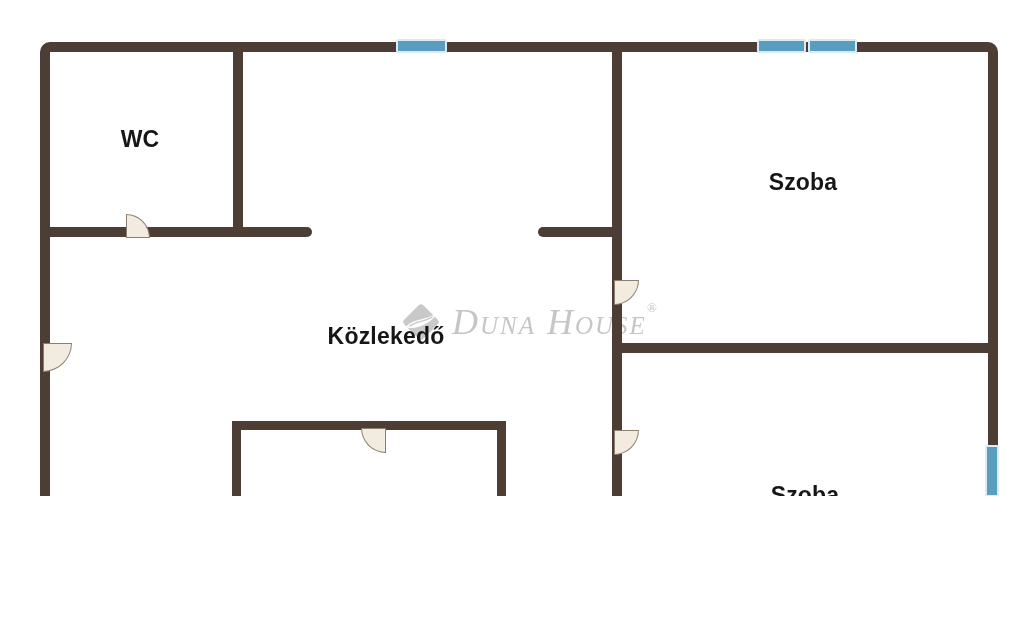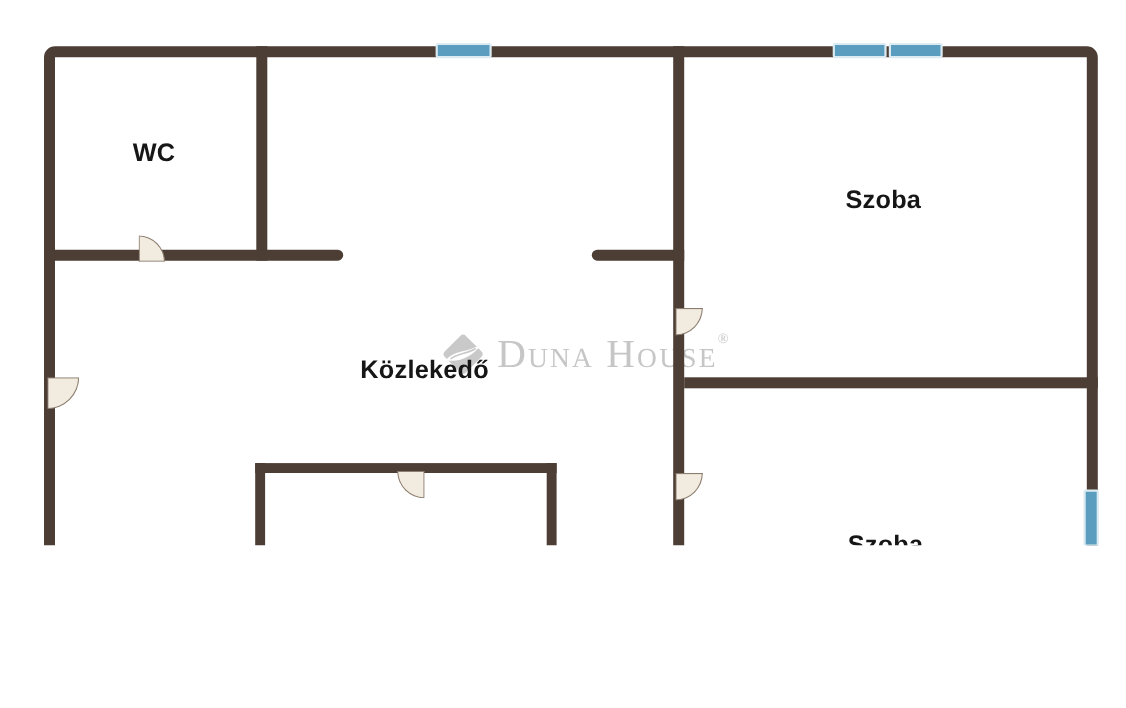--- a/index.html
+++ b/index.html
@@ -56,21 +56,21 @@
   .lbl-szoba-bottom{left:805px;top:495px;}
   
   .watermark{
     position:absolute;left:396px;top:296px;height:52px;display:flex;
     align-items:center;z-index:3;
   }
   .wm-diamond{width:50px;height:50px;flex:0 0 auto;}
   .wm-text{
     font-family:"Liberation Serif",serif;font-variant:small-caps;
     font-size:36px;color:var(--brand-gray,#c6c6c6);letter-spacing:2px;
-    margin-left:6px;line-height:1;white-space:nowrap;
+    margin-left:6px;line-height:1;white-space:nowrap;font-style:italic;
   }
   .wm-reg{
     font-family:"Liberation Serif",serif;font-size:13px;
     color:var(--brand-gray,#c6c6c6);align-self:flex-start;margin-top:4px;
   }
   
   .logo-card{
     position:absolute;left:5px;top:599px;width:207px;height:44px;
     background:#ffffff;border:1px solid #d8d8d8;border-radius:7px;z-index:5;
   }

